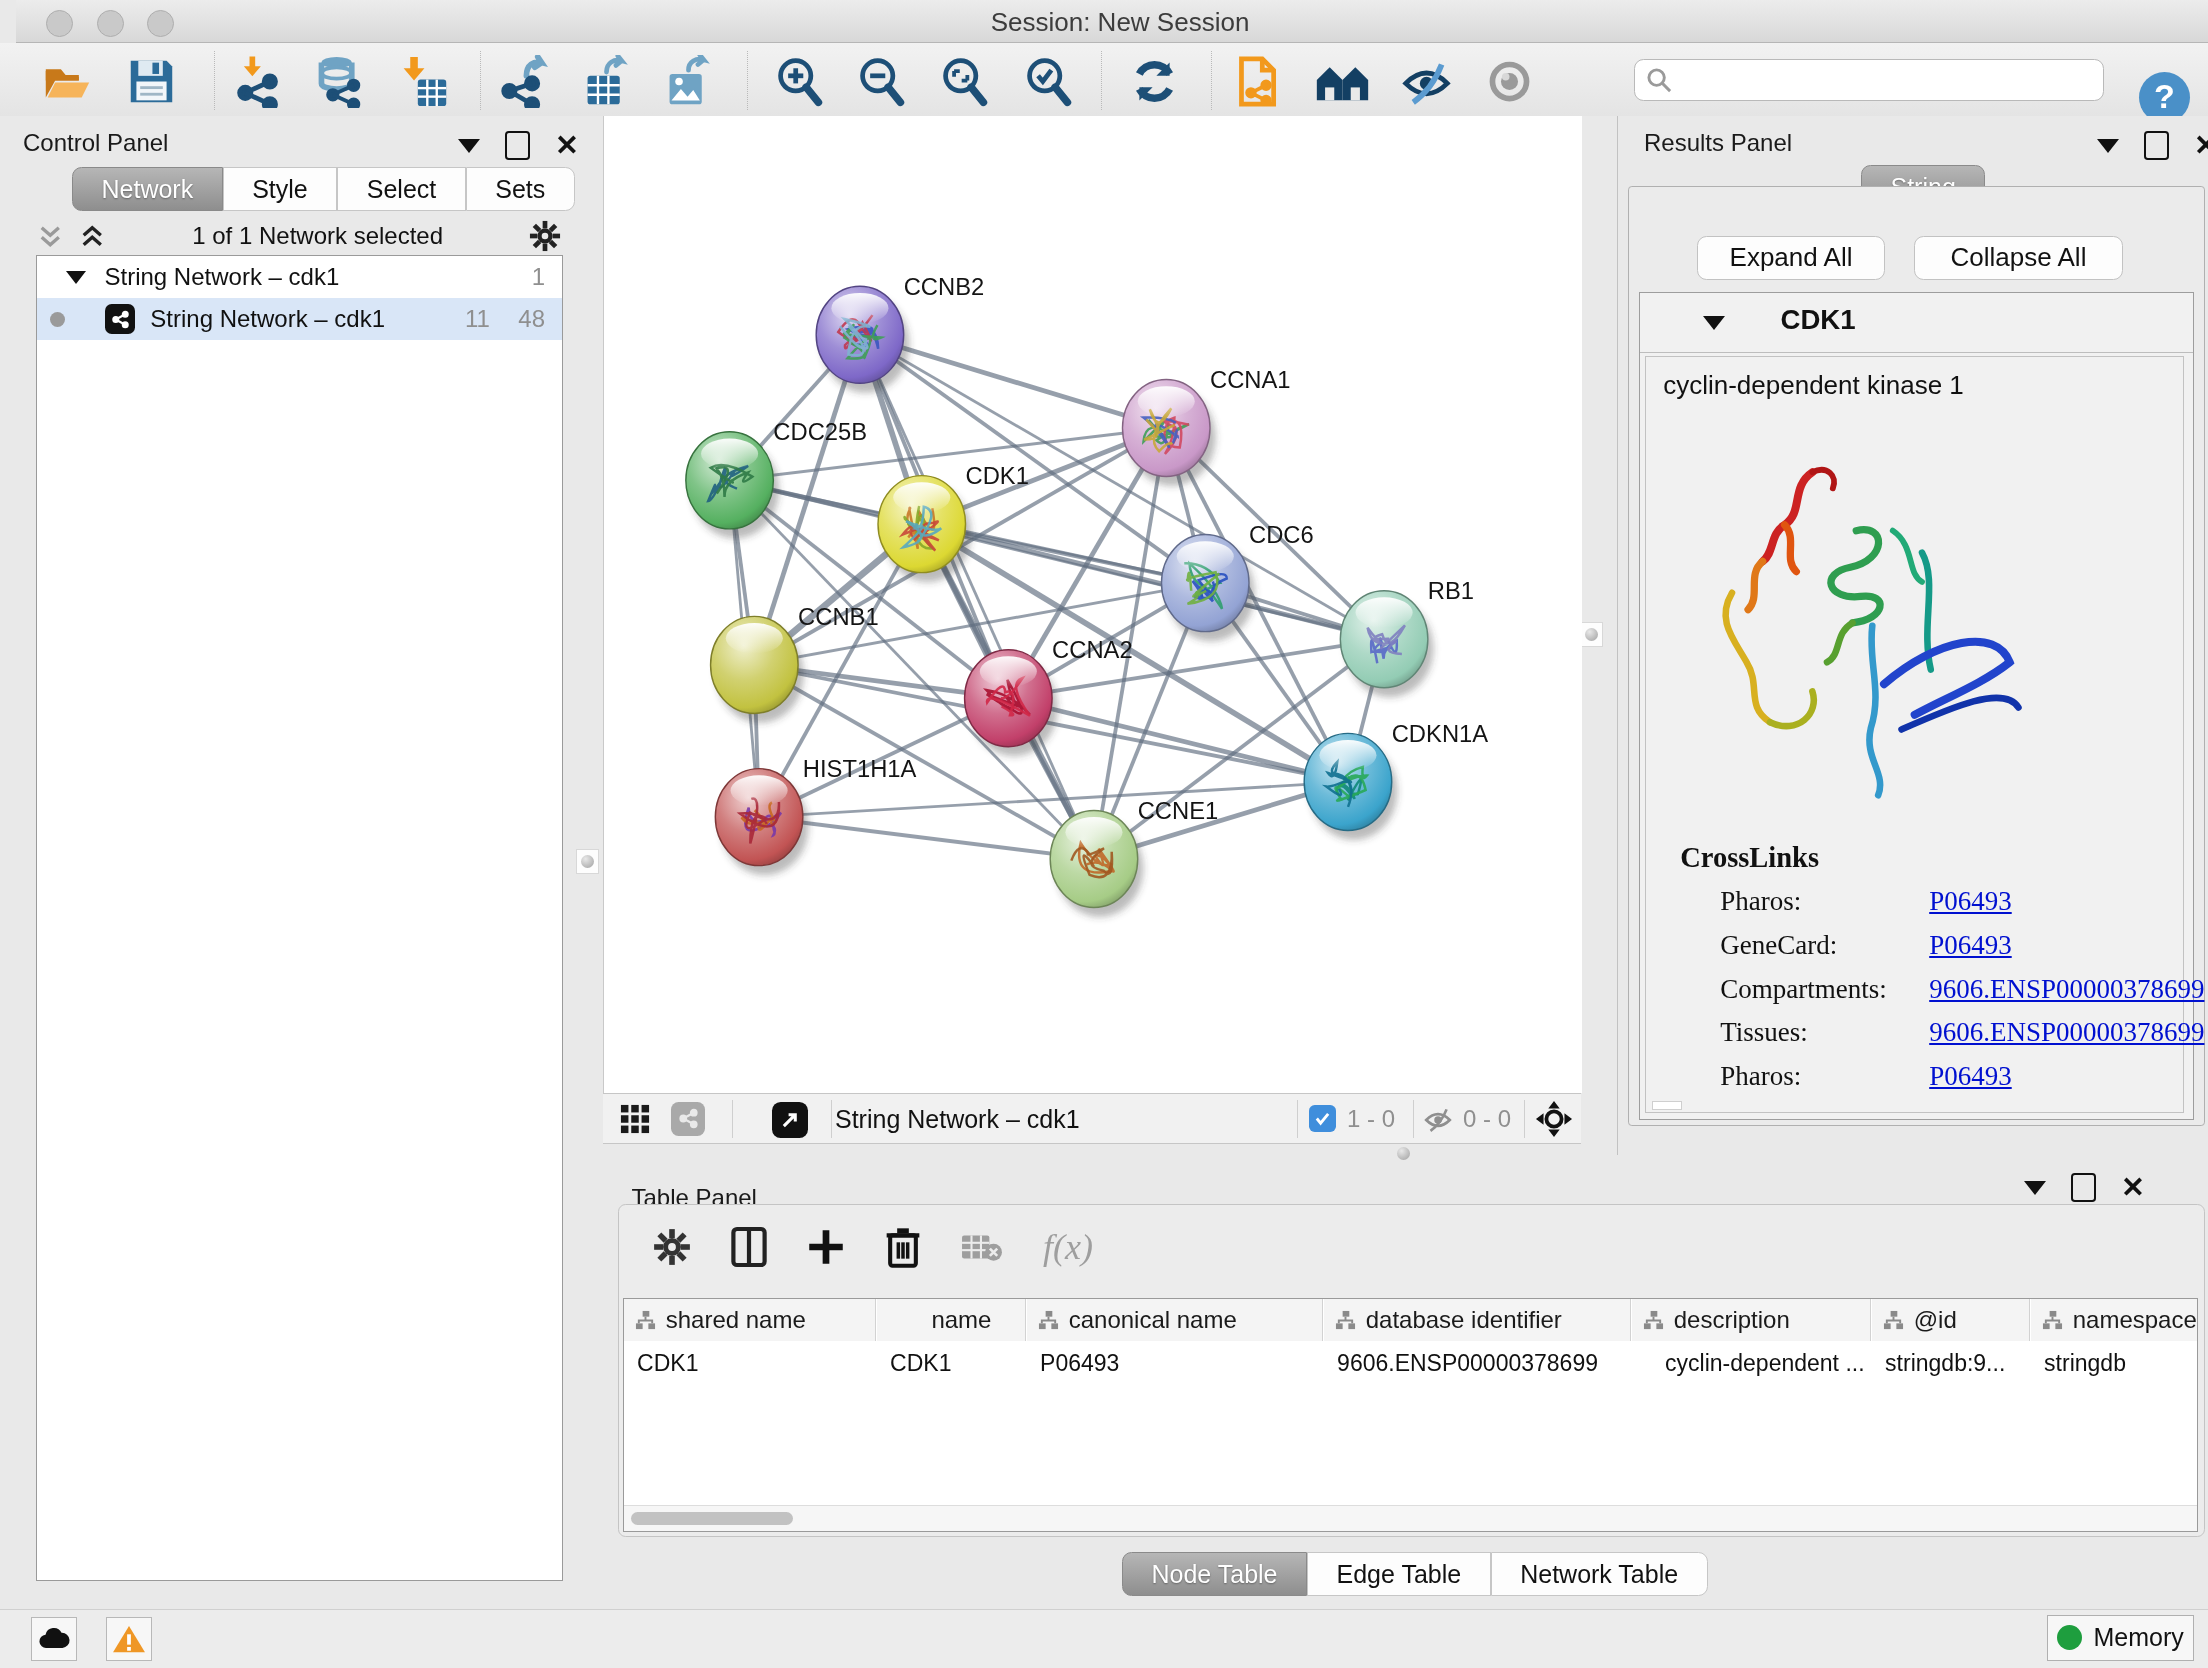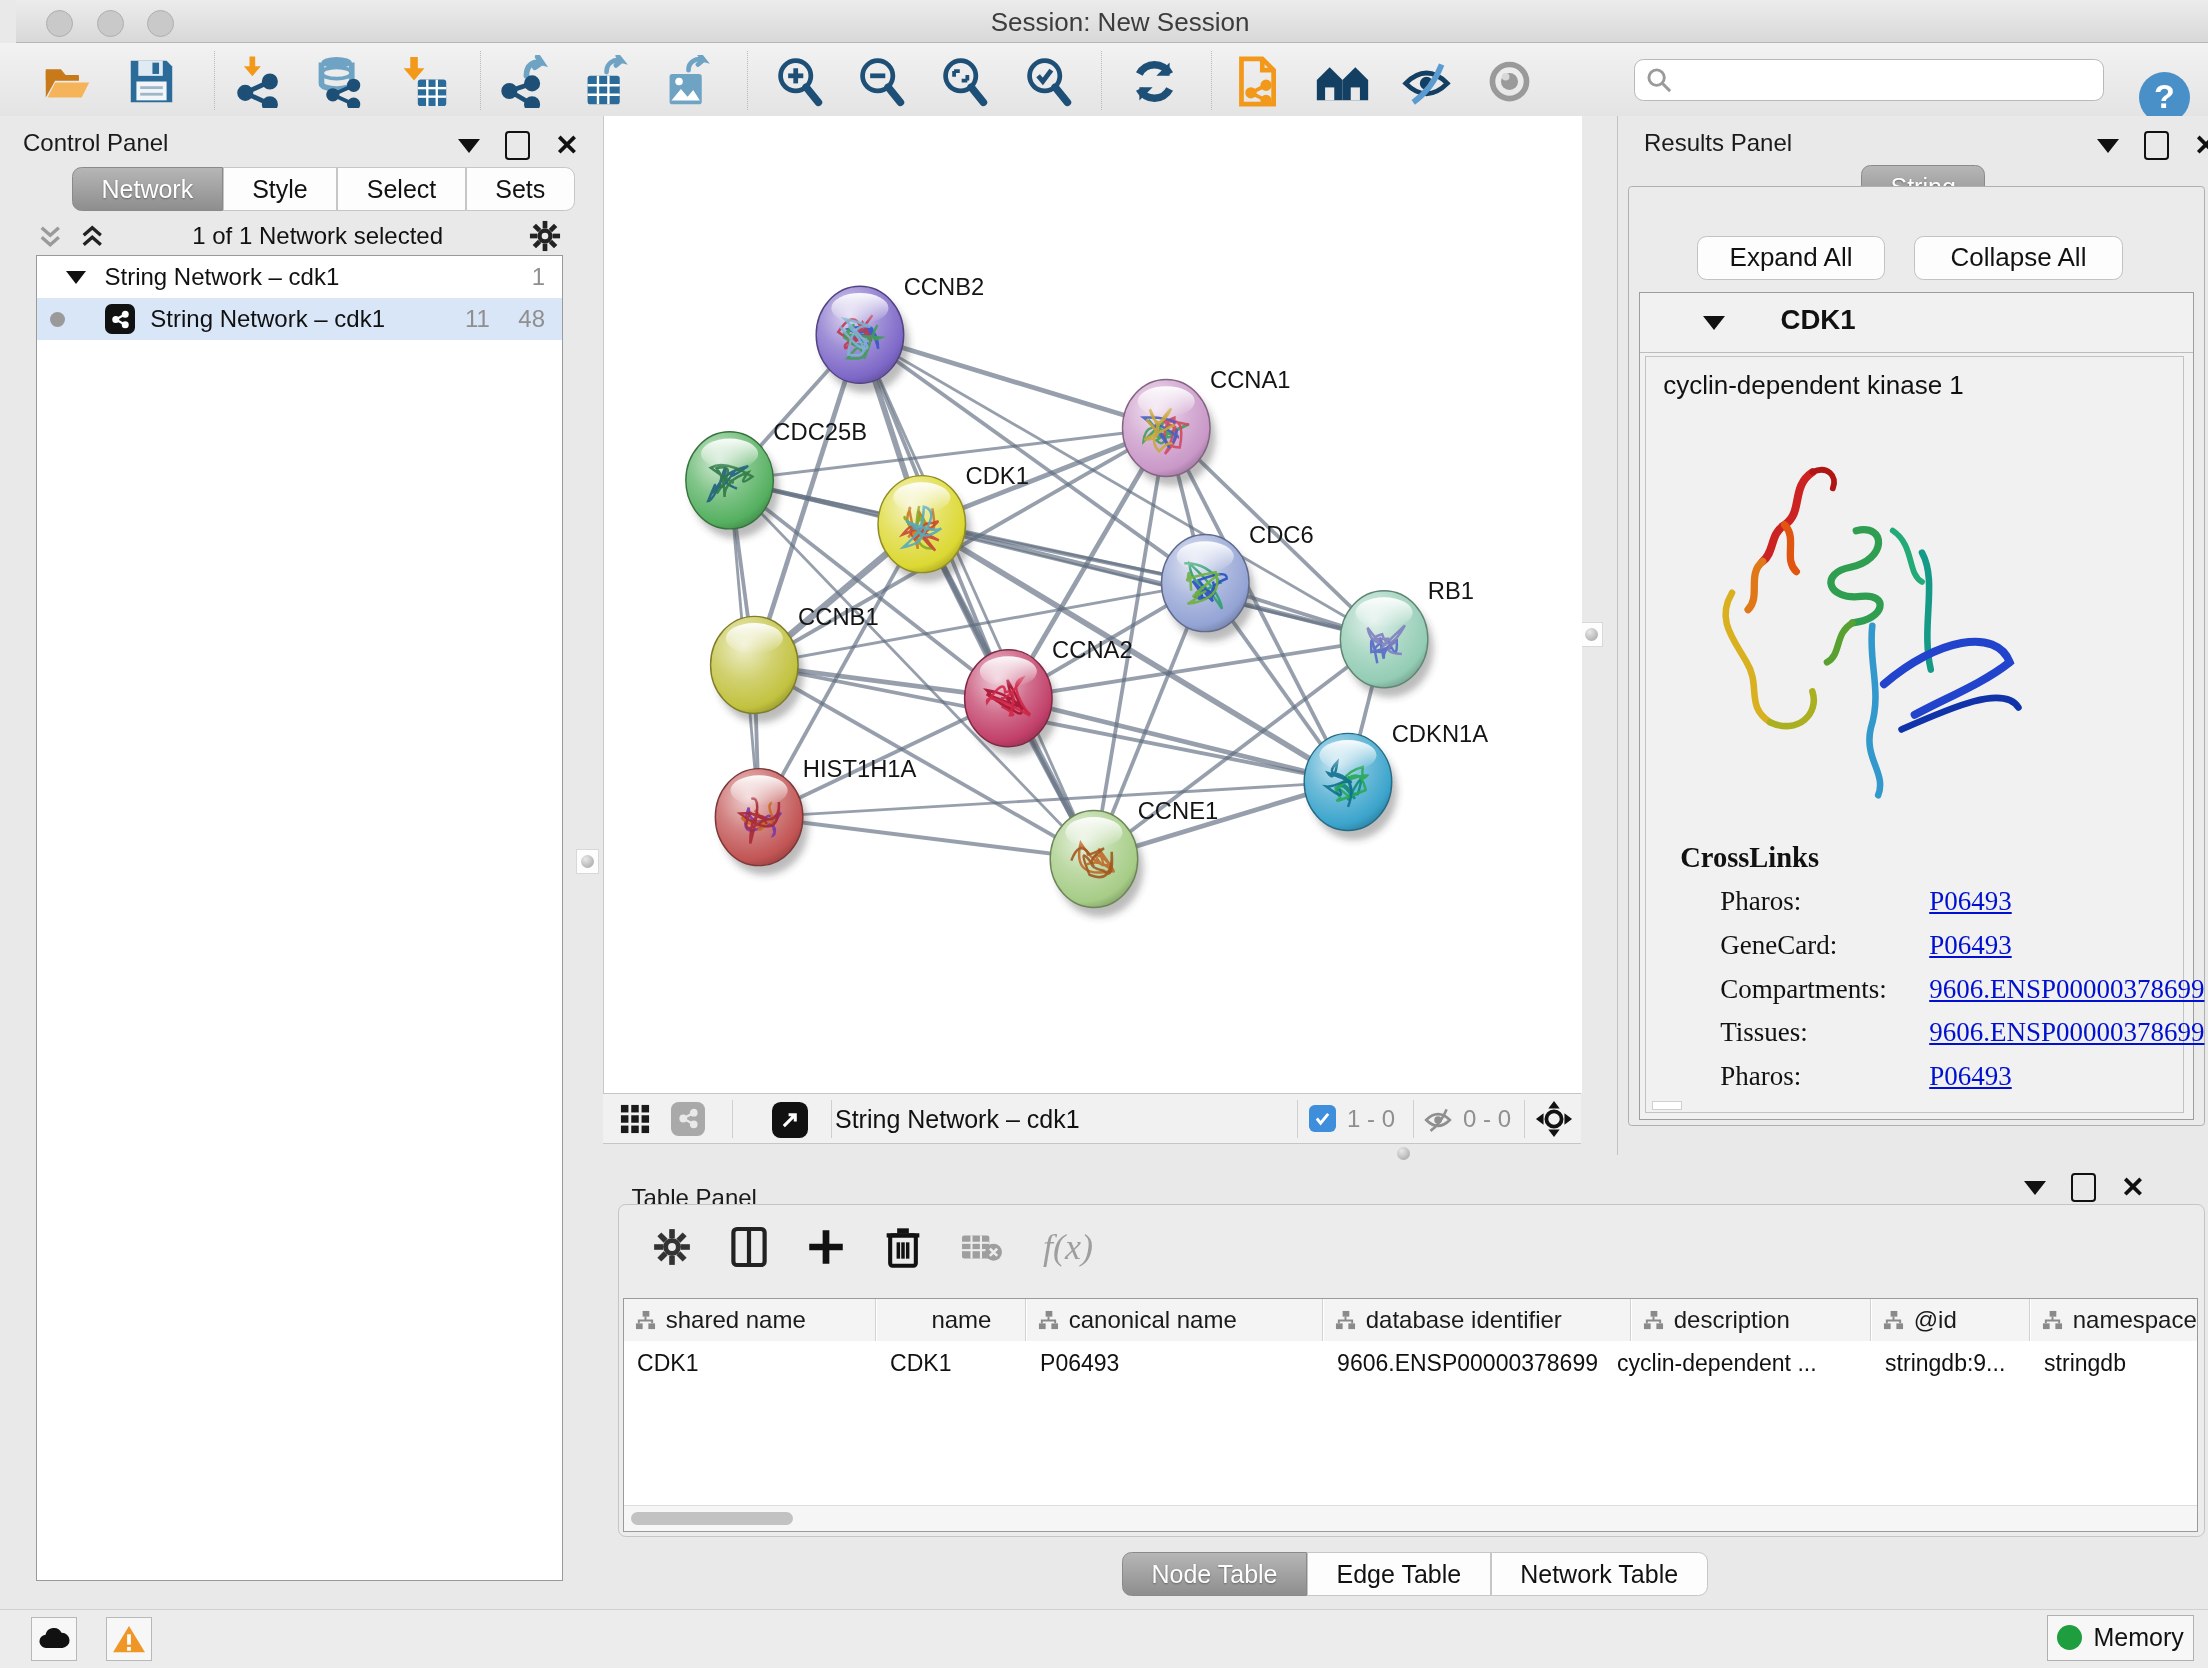--- a/index.html
+++ b/index.html
@@ -781,21 +781,21 @@
               <path d="M11 7 v4 M4 14 v-3 h14 v3" stroke="#8a8a8a" stroke-width="2" fill="none"></path>
             </svg>
             <span>namespace</span>
           </div>
         </div>
       <div id="table-row">
           <div class="td" style="left: 0px; width: 252px;">CDK1</div>
           <div class="td" style="left: 253px; width: 149px;">CDK1</div>
           <div class="td" style="left: 403px; width: 296px;">P06493</div>
           <div class="td" style="left: 700px; width: 307px;">9606.ENSP00000378699</div>
-          <div class="td" style="left: 980px; width: 239px;">cyclin-dependent ...</div>
+          <div class="td" style="left: 1028px; width: 239px;">cyclin-dependent ...</div>
           <div class="td" style="left: 1248px; width: 158px;">stringdb:9...</div>
           <div class="td" style="left: 1407px; width: 185px;">stringdb</div>
         </div>
       <div class="abs" style="left:0;bottom:0;width:100%;height:25px;background:#f6f6f6;border-top:1px solid #ddd;">
         <div class="hthumb"></div>
       </div>
     </div>
   </div>
   <div class="abs statusbar">
     <div class="sbtn" style="left:31px;">

